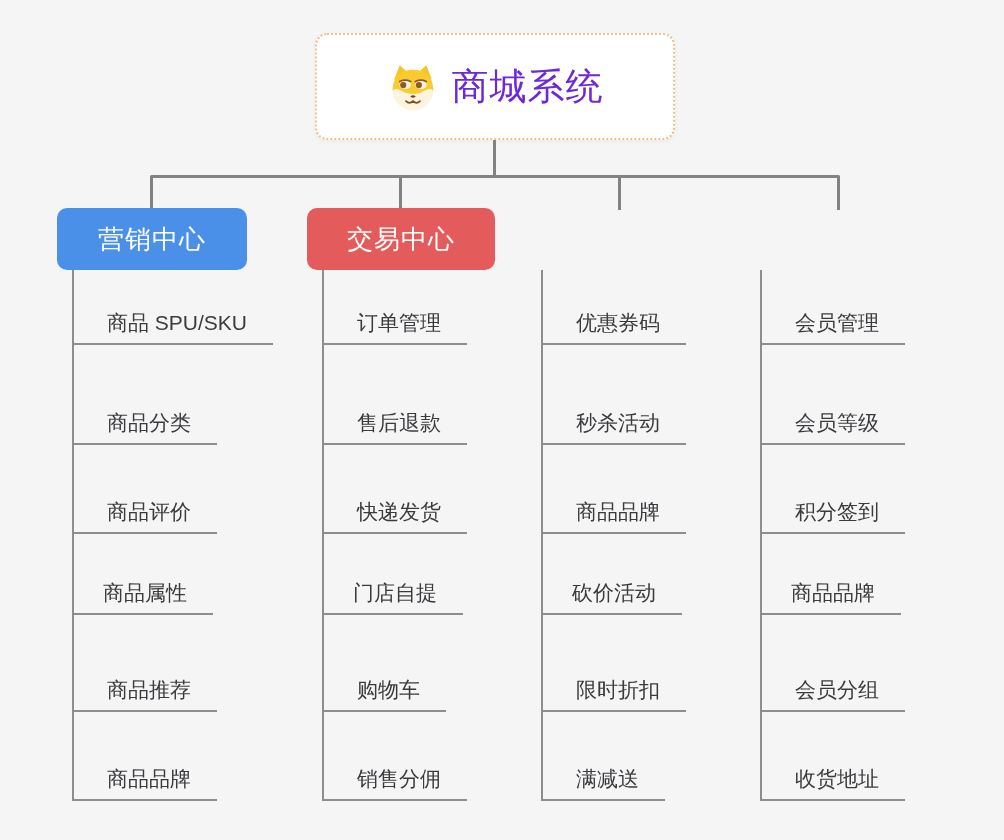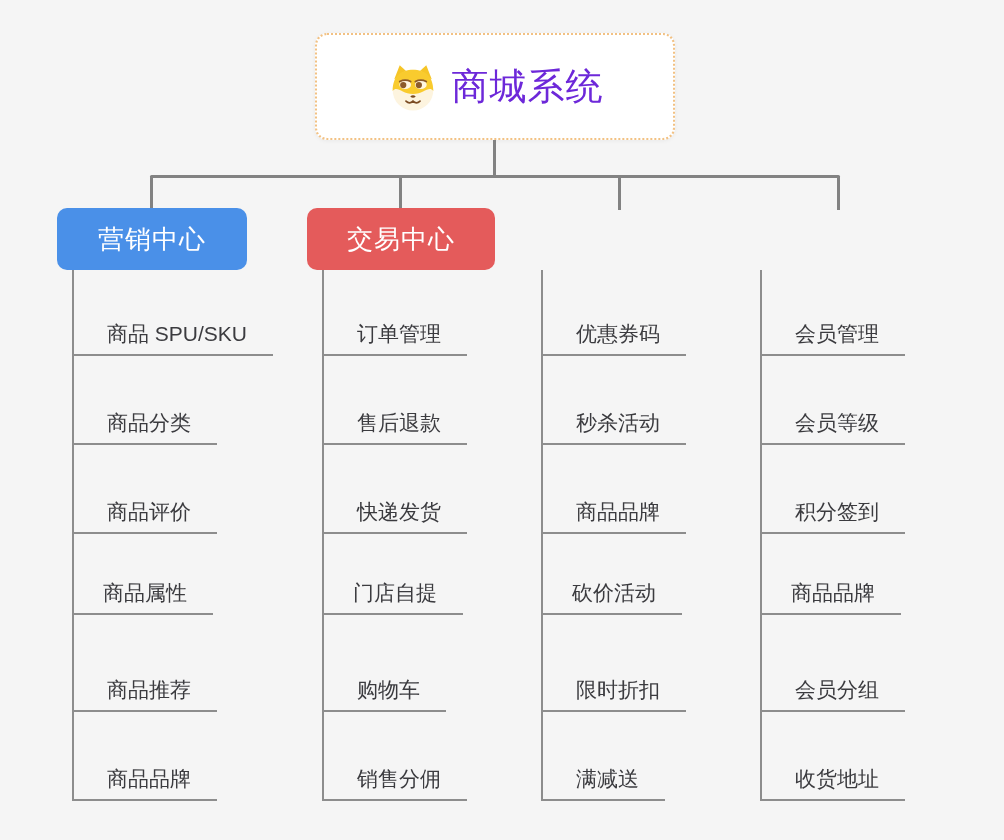--- a/index.html
+++ b/index.html
@@ -26,21 +26,21 @@
     color:#ffffff;font-size:26px;letter-spacing:1px;box-sizing:border-box;}
   .b1{left:57px;width:190px;} .b2{left:307px;width:188px;}
   .b3{left:526px;width:188px;} .b4{left:745px;width:188px;}
 
   
   .column{position:absolute;top:270px;height:531px;border-left:2px solid #8d8d8d;}
   .c1{left:72px;} .c2{left:322px;} .c3{left:541px;} .c4{left:760px;}
   .topic{position:absolute;left:0;white-space:nowrap;
     font-size:21px;color:#3b3b3f;padding:0 26px 7px 33px;
     border-bottom:2px solid #8d8d8d;line-height:26px;}
-  .r0{top:51px;} .r1{top:140px;} .r2{top:229px;} .r3{top:310px;padding-left:29px;} .r4{top:407px;} .r5{top:496px;}
+  .r0{top:40px;} .r1{top:140px;} .r2{top:229px;} .r3{top:310px;padding-left:29px;} .r4{top:407px;} .r5{top:496px;}
 </style>
 </head>
 <body>
 
 <div class="canvas">
 
   <div class="root-node">
     <svg class="dog" viewBox="0 0 64 64" aria-hidden="true">
       <polygon points="8,22 15,4 27,15" fill="#f6c527"></polygon>
       <polygon points="56,22 49,4 37,15" fill="#f6c527"></polygon>

